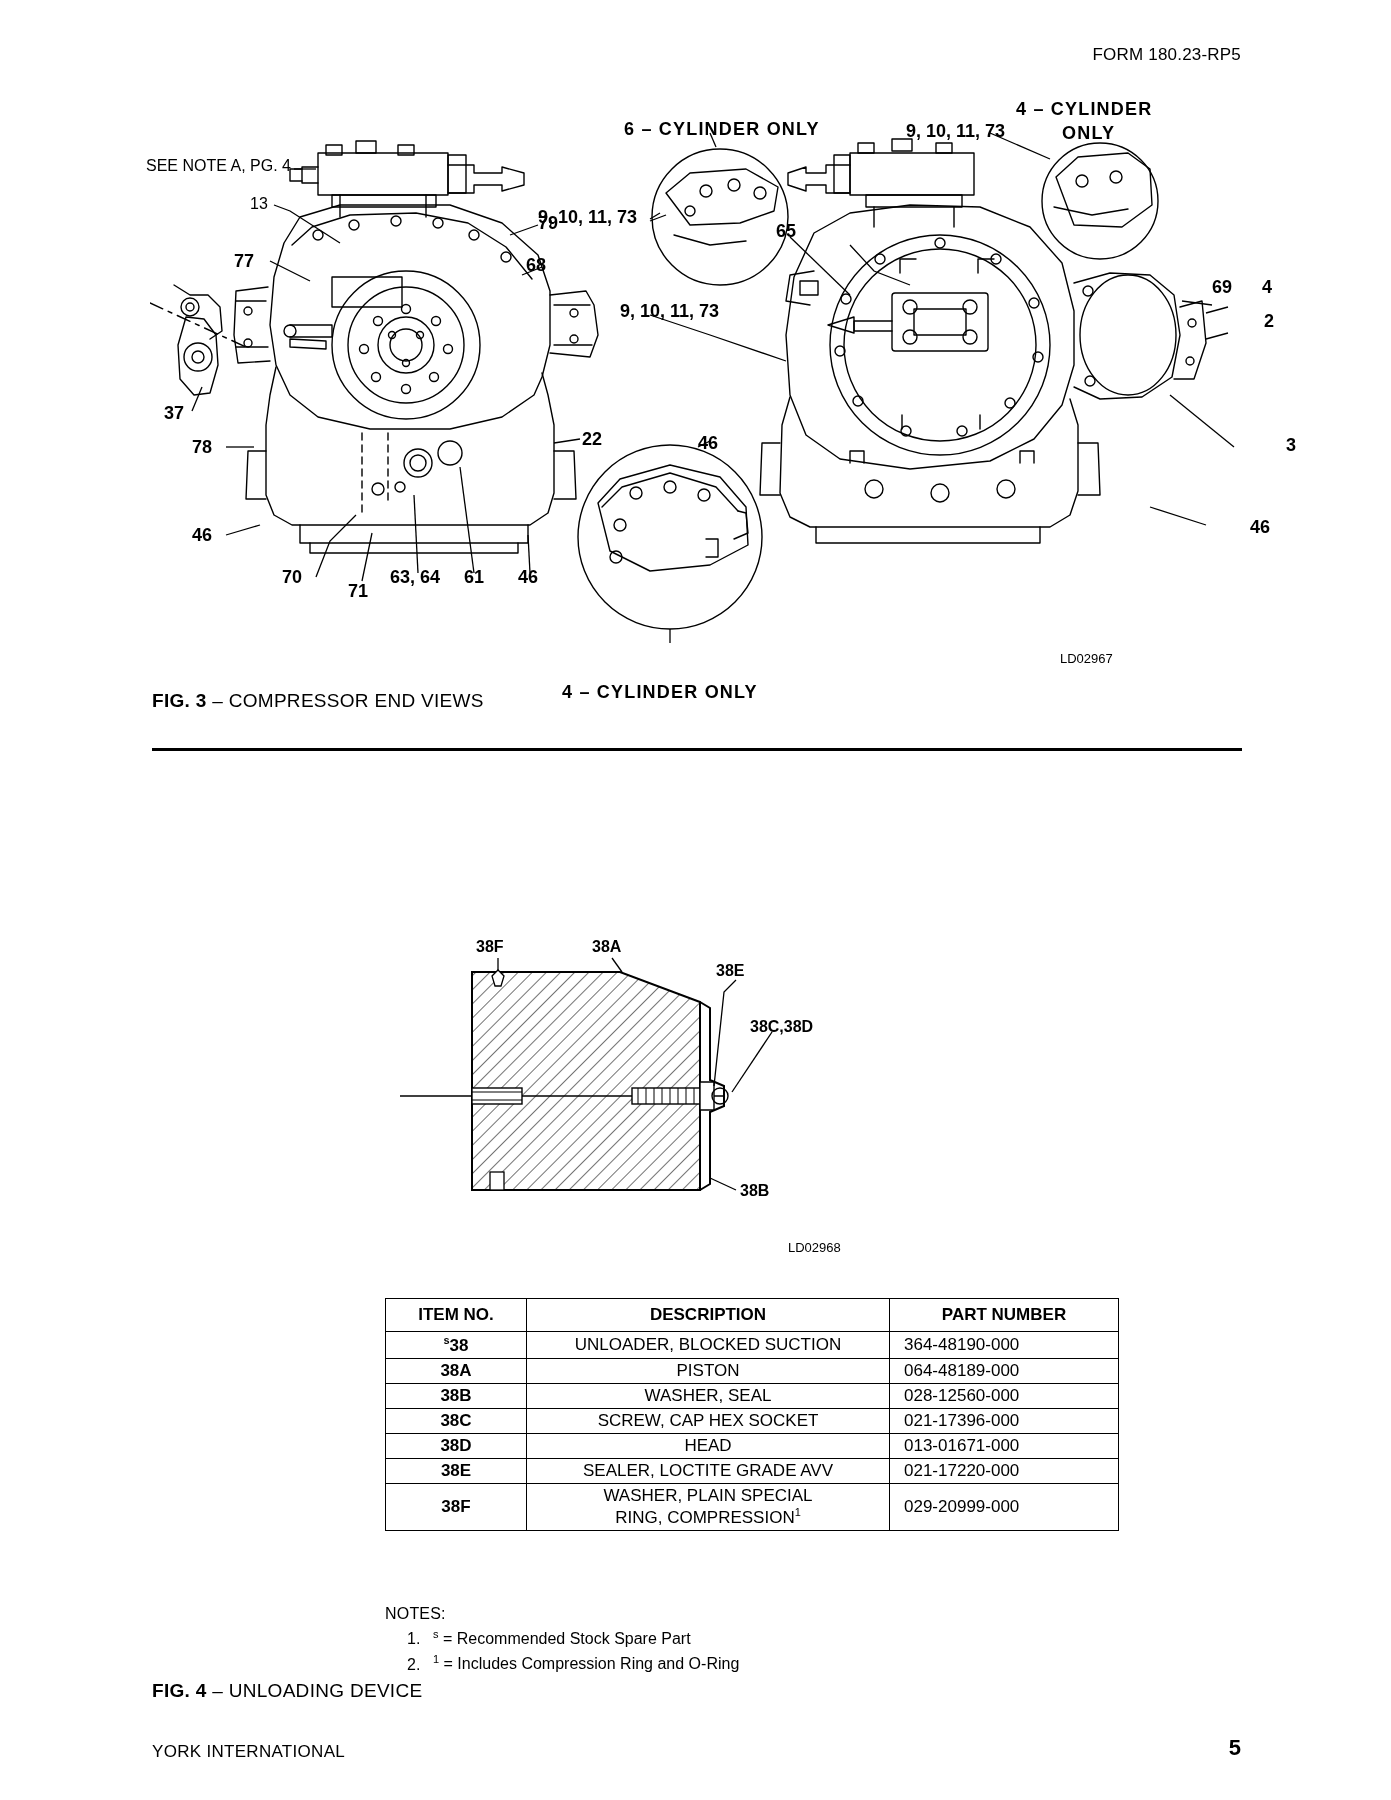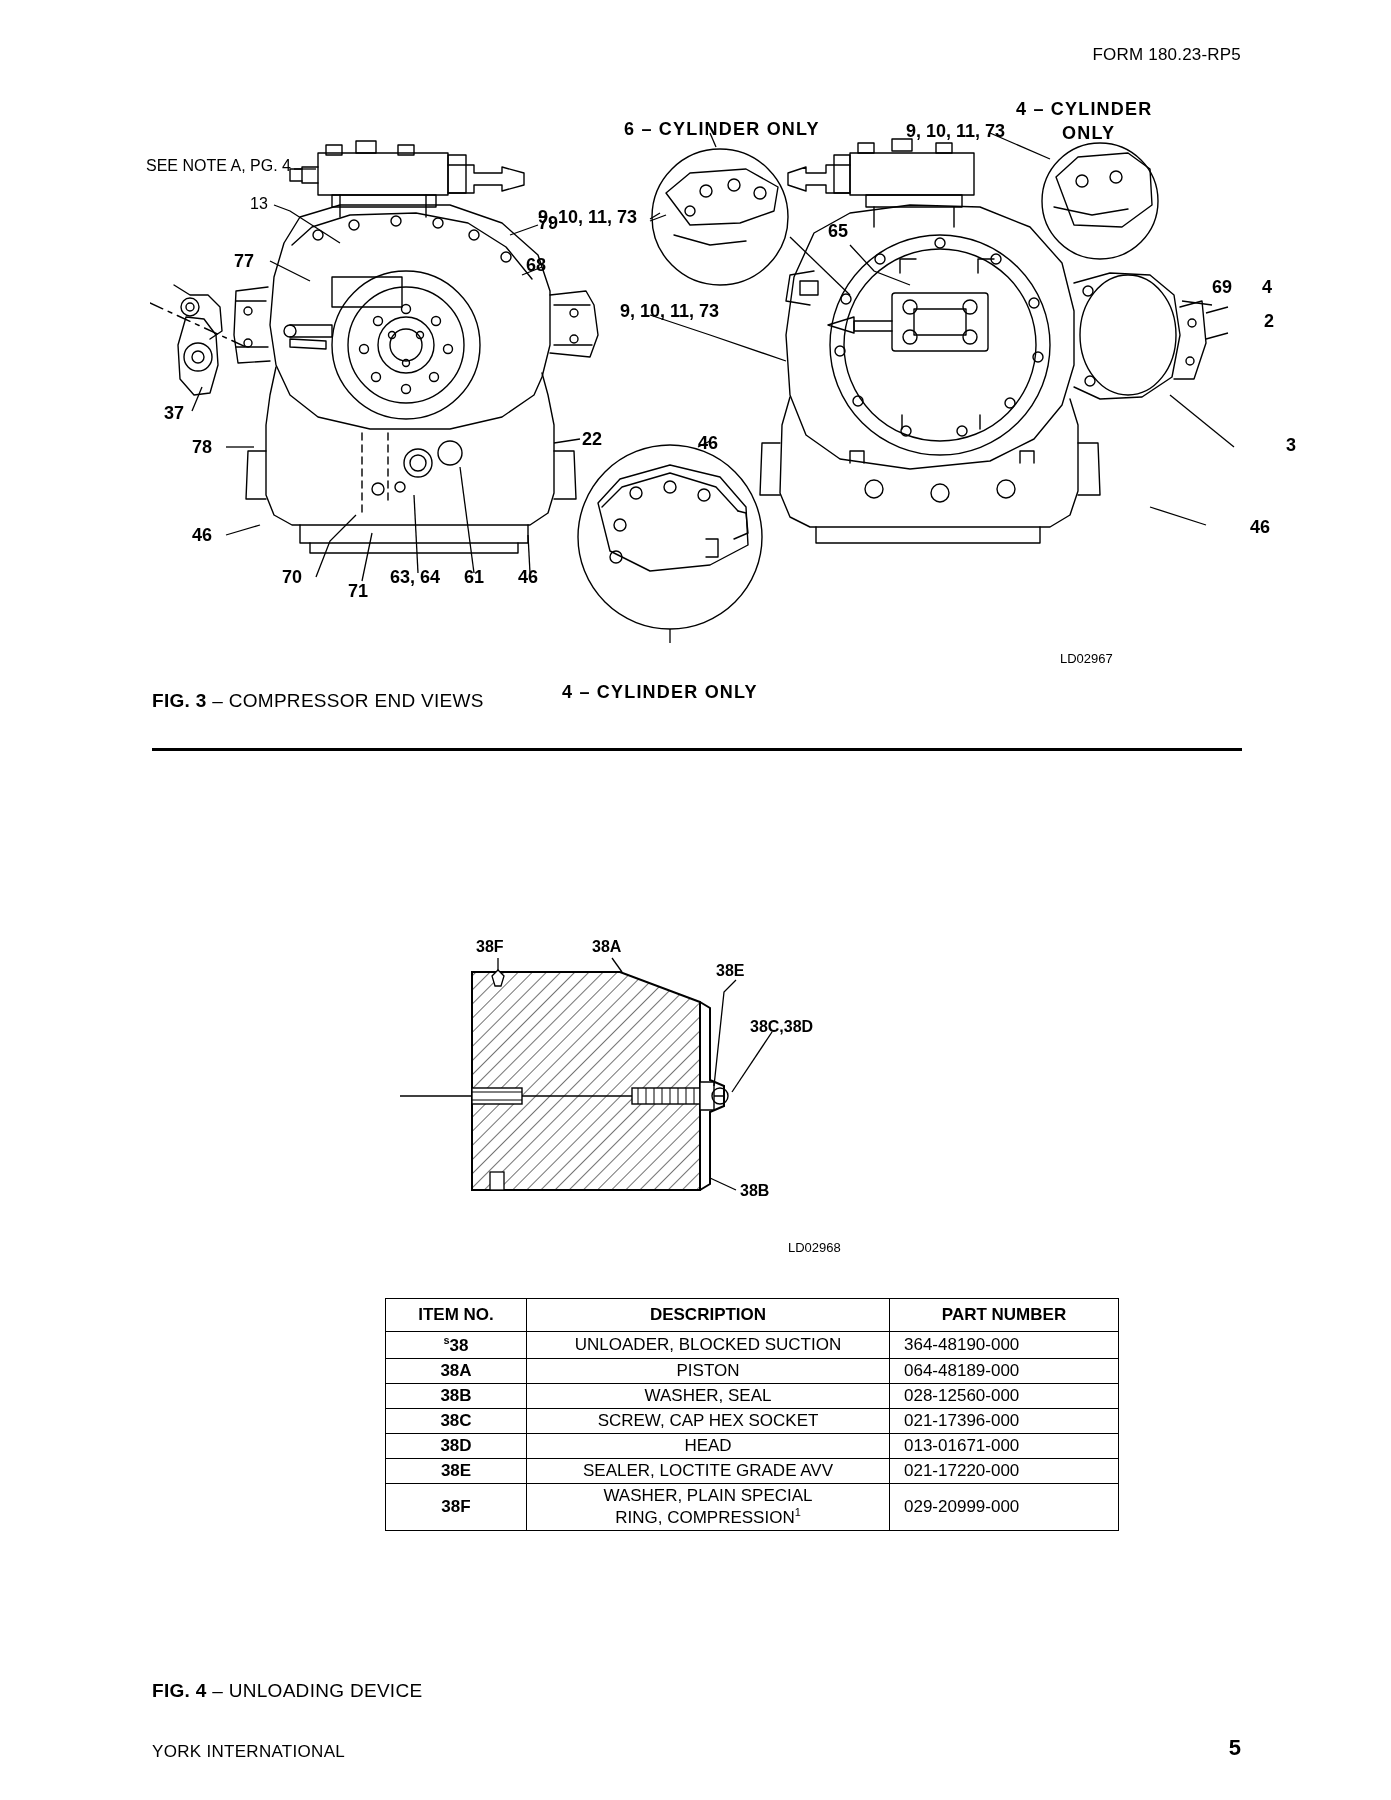--- a/index.html
+++ b/index.html
@@ -398,21 +398,21 @@
 
     <div class="lbl-b lbl-sp" style="left:474px; top:24px;">6 – CYLINDER ONLY</div>
     <div class="lbl-b" style="left:388px; top:112px;">9, 10, 11, 73</div>
     <div class="lbl-b" style="left:470px; top:206px;">9, 10, 11, 73</div>
     <div class="lbl-b" style="left:548px; top:338px;">46</div>
     <div class="lbl-b lbl-sp" style="left:412px; top:560px;margin-top:27px;">4 – CYLINDER ONLY</div>
 
     <div class="lbl-b" style="left:756px; top:26px;">9, 10, 11, 73</div>
     <div class="lbl-b lbl-sp" style="left:866px; top:4px;">4 – CYLINDER</div>
     <div class="lbl-b lbl-sp" style="left:912px; top:28px;">ONLY</div>
-    <div class="lbl-b" style="left:678px; top:126px;">65</div>
+    <div class="lbl-b" style="left:626px; top:126px;">65</div>
     <div class="lbl-b" style="left:1062px; top:182px;">69</div>
     <div class="lbl-b" style="left:1112px; top:182px;">4</div>
     <div class="lbl-b" style="left:1114px; top:216px;">2</div>
     <div class="lbl-b" style="left:1136px; top:340px;">3</div>
     <div class="lbl-b" style="left:1100px; top:422px;">46</div>
 
     <div class="ld-code" style="left:910px; top:556px;">LD02967</div>
   </div>
 
   <div class="fig-caption" style="left:152px; top:690px;">
@@ -520,20 +520,31 @@
         <td class="itemno">38F</td>
         <td class="desc">
           <span>WASHER, PLAIN SPECIAL</span><br>
           <span>RING, COMPRESSION</span><span class="sup">1</span>
         </td>
         <td class="part left">029-20999-000</td>
       </tr>
     </tbody>
   </table>
 
+  <div class="notes">
+    <div class="notes-title">NOTES:</div>
+    <div class="note-row">
+      <span class="note-num">1.</span><span class="sup">s</span>
+      <span>= Recommended Stock Spare Part</span>
+    </div>
+    <div class="note-row">
+      <span class="note-num">2.</span><span class="sup">1</span>
+      <span>= Includes Compression Ring and O-Ring</span>
+    </div>
+  </div>
 
   <div class="fig-caption" style="left:152px; top:1680px;">
     <b>FIG. 4</b>
     <span>–</span>
     <span>UNLOADING DEVICE</span>
   </div>
 
   <div class="footer-left">YORK INTERNATIONAL</div>
   <div class="footer-right">5</div>
 

